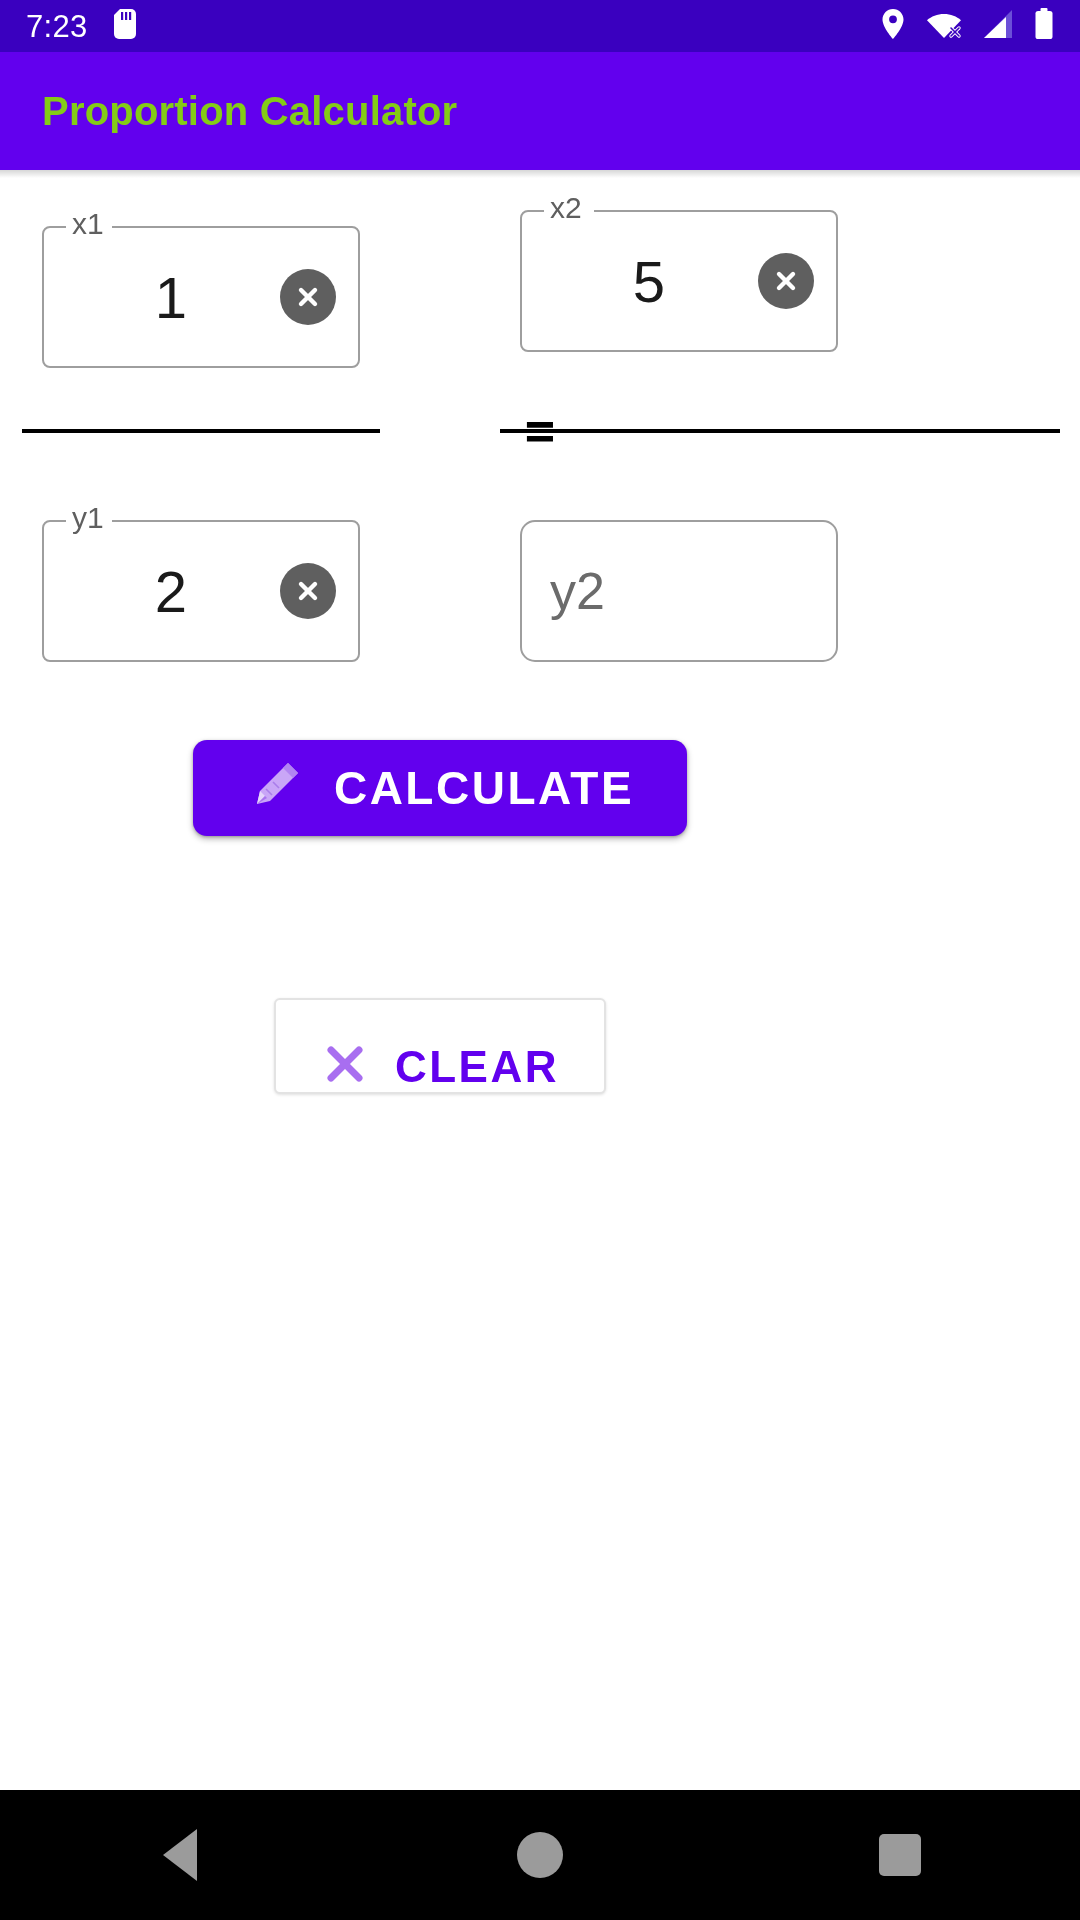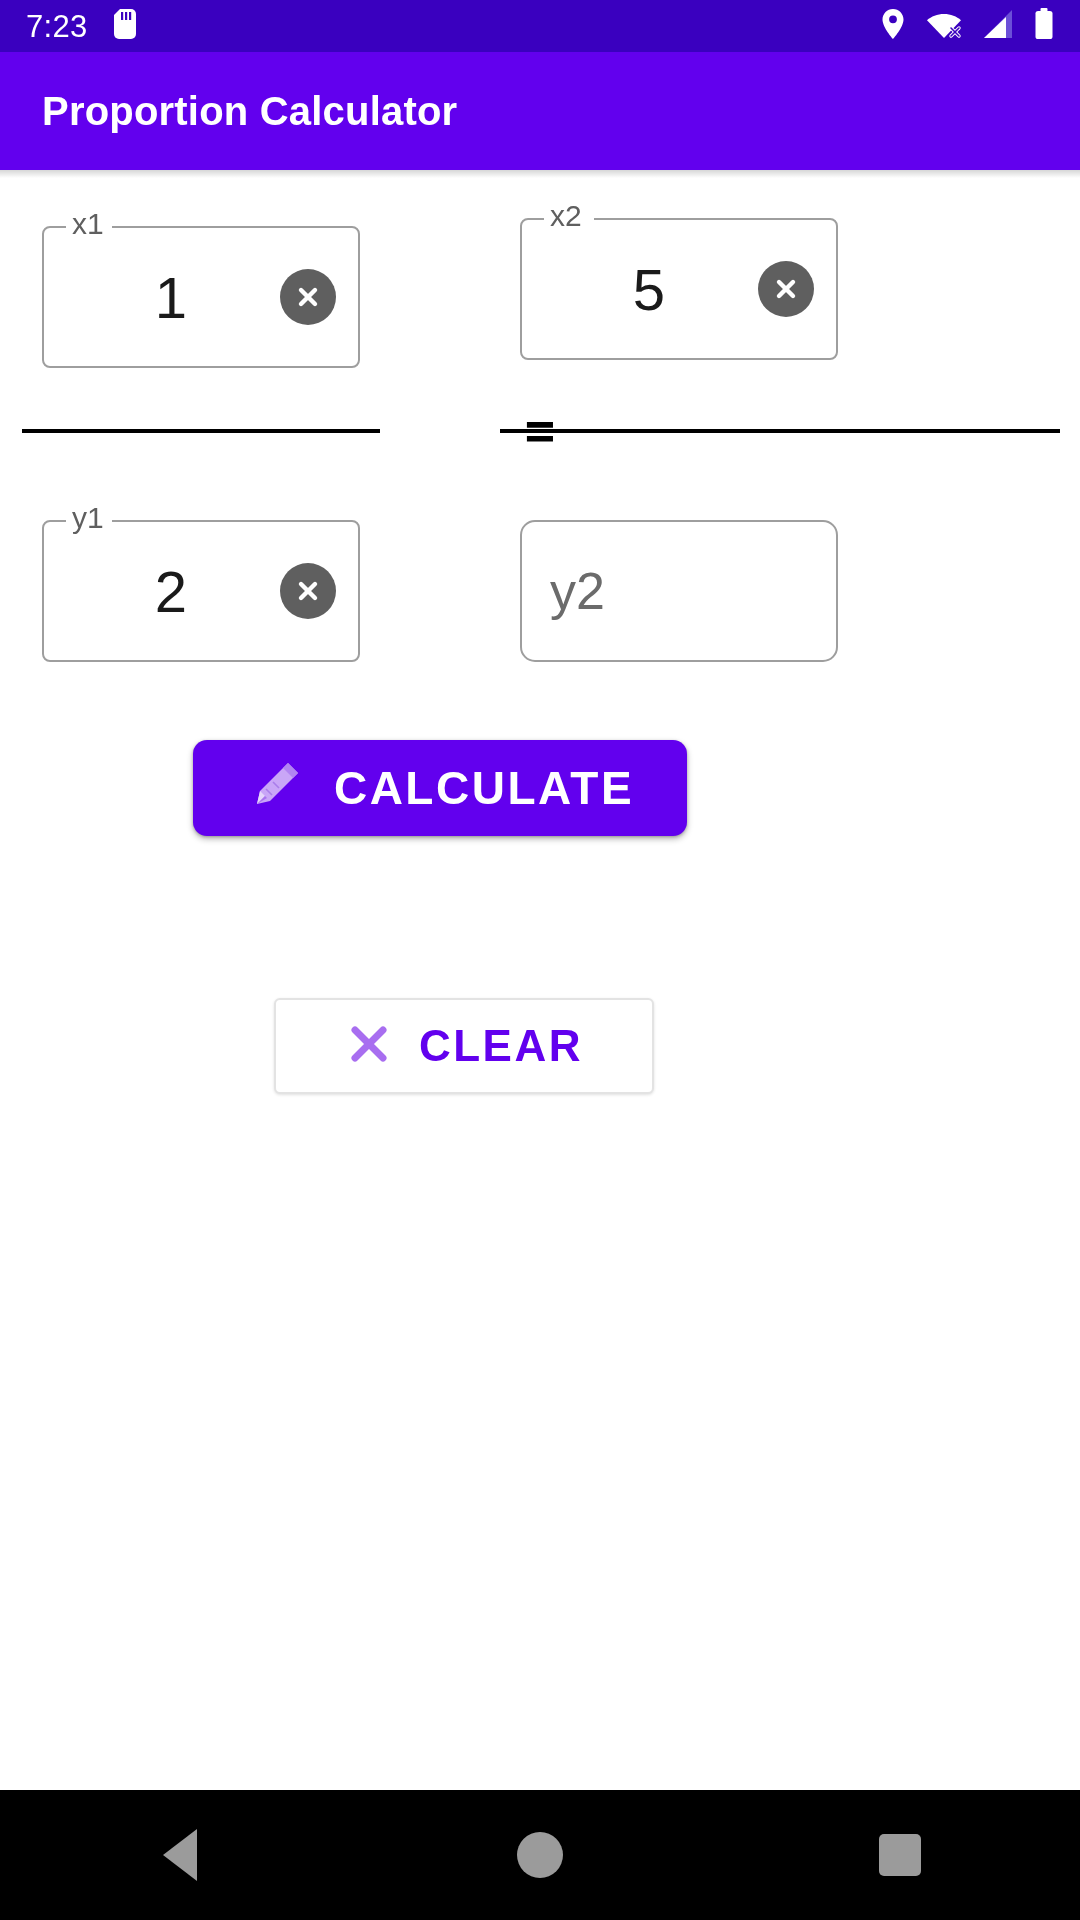--- a/index.html
+++ b/index.html
@@ -22,21 +22,21 @@
   .sb-spacer { flex:1; }
   .sb-right-icons { display:flex; align-items:center; gap:20px; }
   .sb-ic { display:block; }
 
   
   .appbar {
     position:absolute; top:52px; left:0; width:1080px; height:118px;
     background:#6200EE; display:flex; align-items:center; padding-left:42px;
   }
   .appbar-title {
-    color:#ffffff; font-size:40px; font-weight:700; letter-spacing:.2px;
+    color:#84cc16; font-size:40px; font-weight:700; letter-spacing:.2px;
   }
   .appbar-shadow {
     position:absolute; top:170px; left:0; width:1080px; height:8px;
     background:linear-gradient(to bottom, rgba(0,0,0,.16), rgba(0,0,0,0));
   }
 
   
   .content { position:absolute; top:178px; left:0; width:1080px; }
 
   .row { position:relative; width:1080px; height:190px; }
@@ -102,24 +102,24 @@
     box-shadow:0 3px 6px rgba(0,0,0,.28), 0 1px 3px rgba(0,0,0,.22);
     display:flex; align-items:center; justify-content:center; gap:30px;
     cursor:pointer;
   }
   .btn-calc .lbl {
     color:#ffffff; font-size:46px; font-weight:700; letter-spacing:2.5px;
   }
 
   .btn-clear {
     position:absolute; left:274px; top:258px;
-    width:380px; height:96px; border-radius:6px;
+    width:332px; height:96px; border-radius:6px;
     background:#ffffff; border:2px solid #e3e3e3;
     box-shadow:0 1px 3px rgba(0,0,0,.12);
-    display:flex; align-items:center; justify-content:center; gap:26px;
+    display:flex; align-items:flex-end; justify-content:center; gap:26px;
     cursor:pointer;
   }
   .btn-clear .lbl {
     color:#6200EE; font-size:44px; font-weight:700; letter-spacing:2.5px;
   }
 
   .ico { display:block; }
 
   
   .navbar {
@@ -202,21 +202,21 @@
         <span class="tf-clear">
           <svg width="30" height="30" viewBox="0 0 30 30">
               <g stroke="#fff" stroke-width="4.4" stroke-linecap="round">
                 <line x1="8" y1="8" x2="22" y2="22"></line>
                 <line x1="22" y1="8" x2="8" y2="22"></line>
               </g>
             </svg>
         </span>
       </div>
 
-      <div class="tf right" style="top:40px;">
+      <div class="tf right" style="top:32px;">
         <div class="tf-notch" style="width:50px;"></div>
         <span class="tf-label">x2</span>
         <span class="tf-value">5</span>
         <span class="tf-clear">
           <svg width="30" height="30" viewBox="0 0 30 30">
               <g stroke="#fff" stroke-width="4.4" stroke-linecap="round">
                 <line x1="8" y1="8" x2="22" y2="22"></line>
                 <line x1="22" y1="8" x2="8" y2="22"></line>
               </g>
             </svg>

